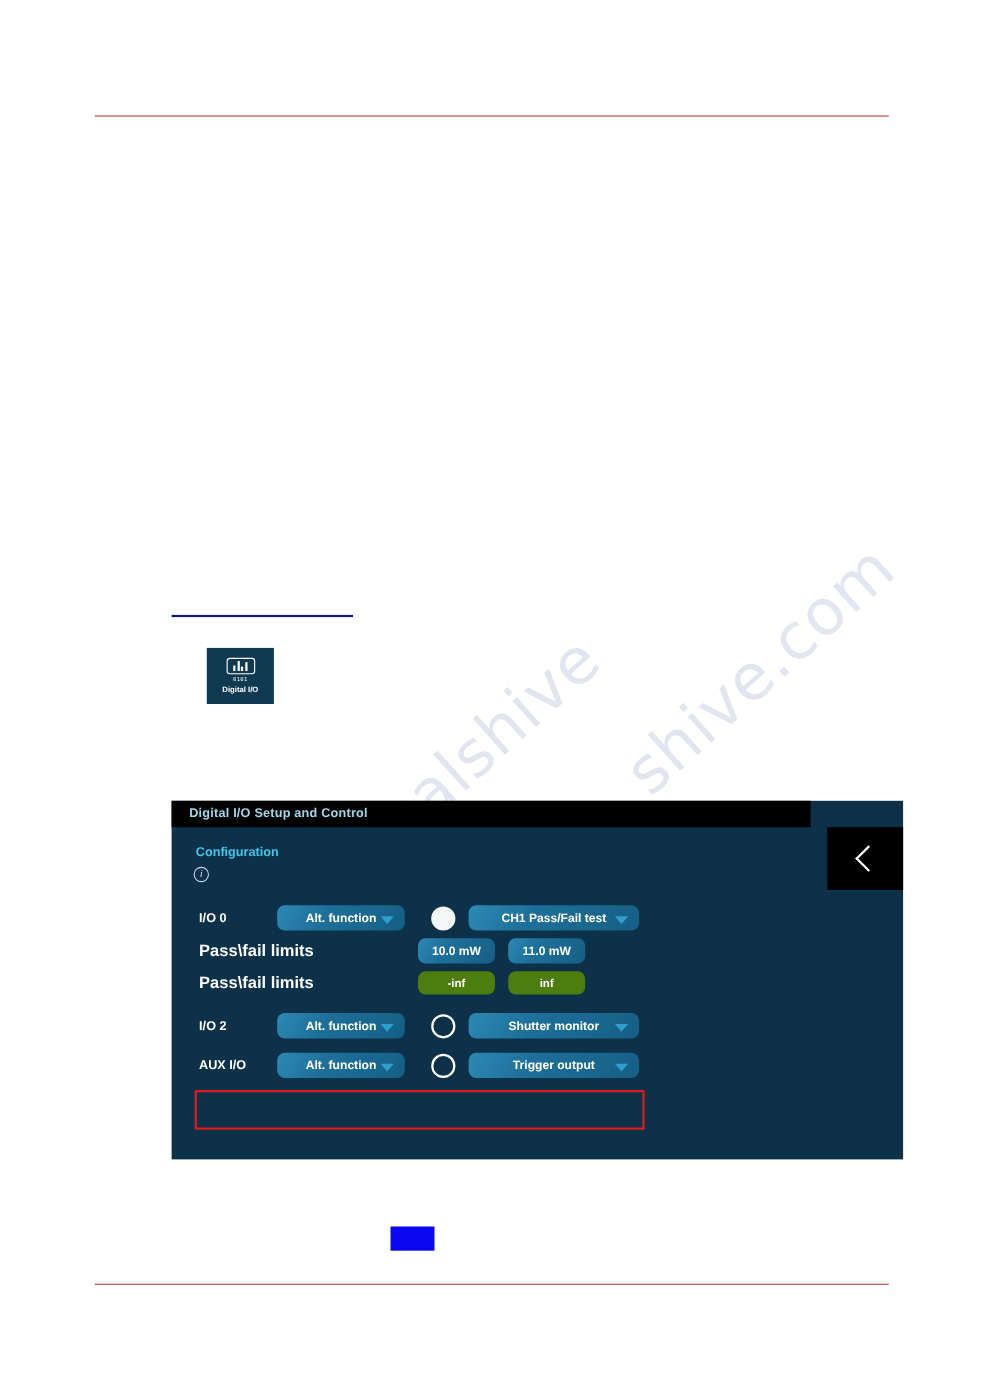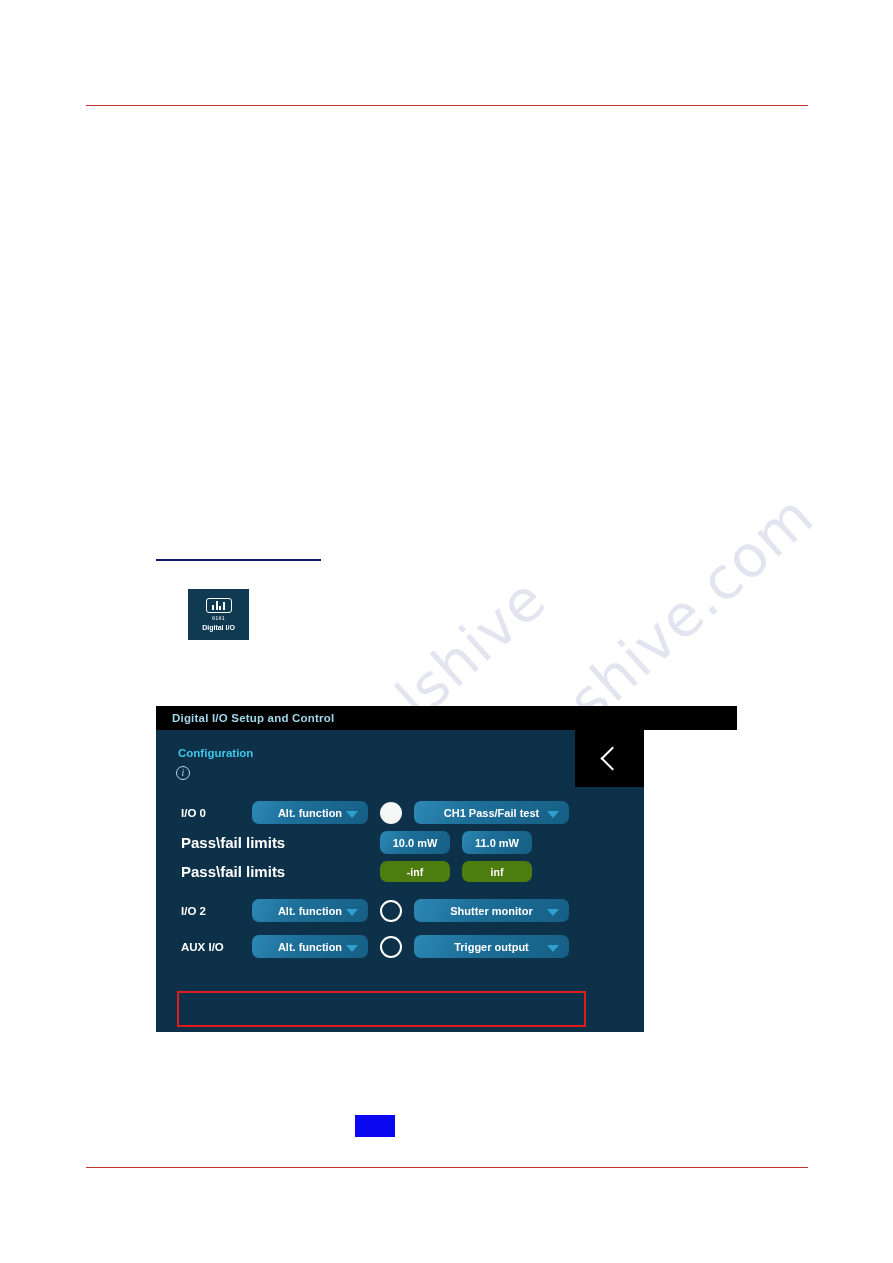--- a/index.html
+++ b/index.html
@@ -100,22 +100,22 @@
     font-size: 7px;
     color: #ffffff;
     font-weight: bold;
     line-height: 9px;
   }
 
   
   .device-panel {
     position: absolute;
     left: 156px;
-    top: 706px;
-    width: 488px;
+    top: 728px;
+    width: 665px;
     height: 326px;
     background: #0c3149;
     z-index: 2;
   }
   .panel-titlebar {
     position: absolute;
     left: 0; top: 0;
     width: 581px;
     height: 24px;
     background: #000000;
@@ -240,21 +240,21 @@
   .btn .caret {
     position: absolute;
     right: 10px;
     top: 50%;
     margin-top: -2px;
     width: 0; height: 0;
     border-left: 6px solid transparent;
     border-right: 6px solid transparent;
     border-top: 7px solid #2f9fd0;
   }
-  .btn-mode { width: 116px; margin-right: 12px; }
+  .btn-mode { width: 116px; margin-right: 24px; }
   .btn-func { width: 155px; }
   .btn-wide  { width: 155px; }
   .btn-small { width: 70px; }
   .btn-plain { justify-content: center; }
 
   .btn-black {
     background: #4d7c0f;
     border-radius: 7px;
     color: #ffffff;
     font-size: 10.5px;

